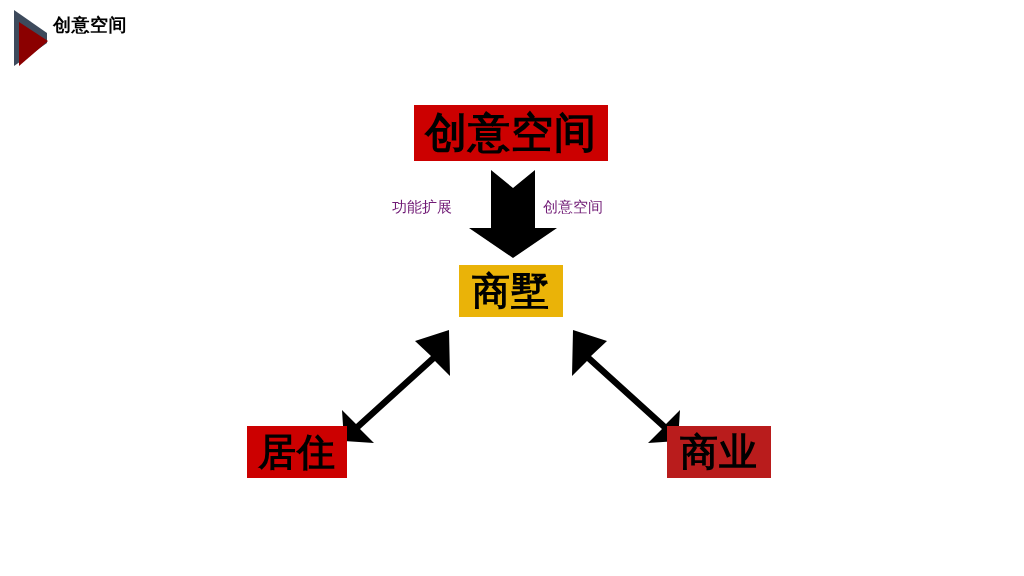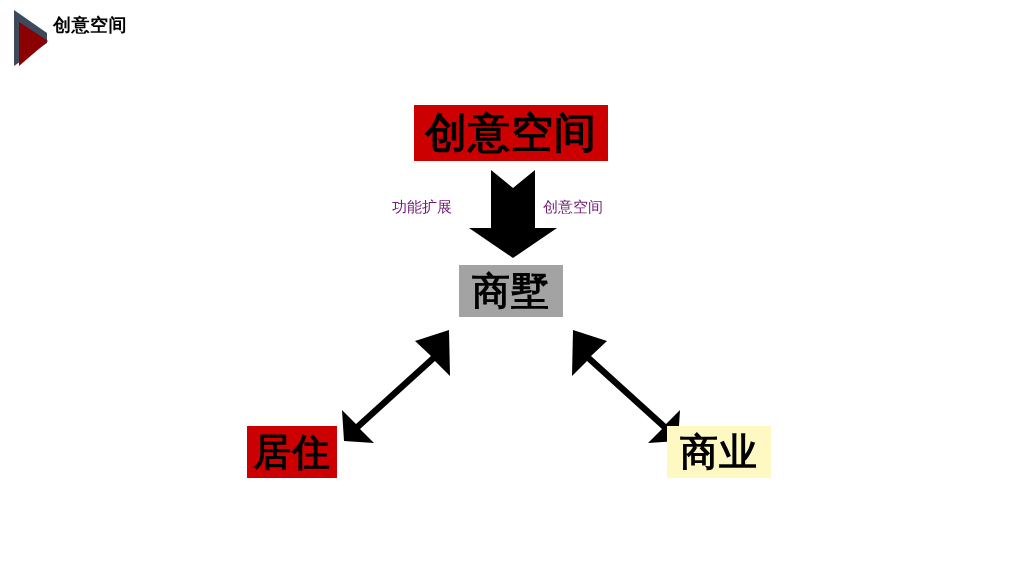--- a/index.html
+++ b/index.html
@@ -77,37 +77,37 @@
     width: 194px;
     height: 56px;
     background: #CC0000;
     font-size: 42px;
   }
   #node-center {
     left: 459px;
     top: 265px;
     width: 104px;
     height: 52px;
-    background: #a3a3a3;
+    background: #eab308;
     font-size: 38px;
   }
   #node-residential {
     left: 247px;
     top: 426px;
-    width: 90px;
+    width: 100px;
     height: 52px;
     background: #CC0000;
     font-size: 38px;
   }
   #node-commercial {
     left: 667px;
     top: 426px;
     width: 104px;
     height: 52px;
-    background: #fef9c3;
+    background: #b91c1c;
     font-size: 38px;
   }
 
   
   #arrows {
     position: absolute;
     left: 0;
     top: 0;
     width: 1024px;
     height: 576px;

